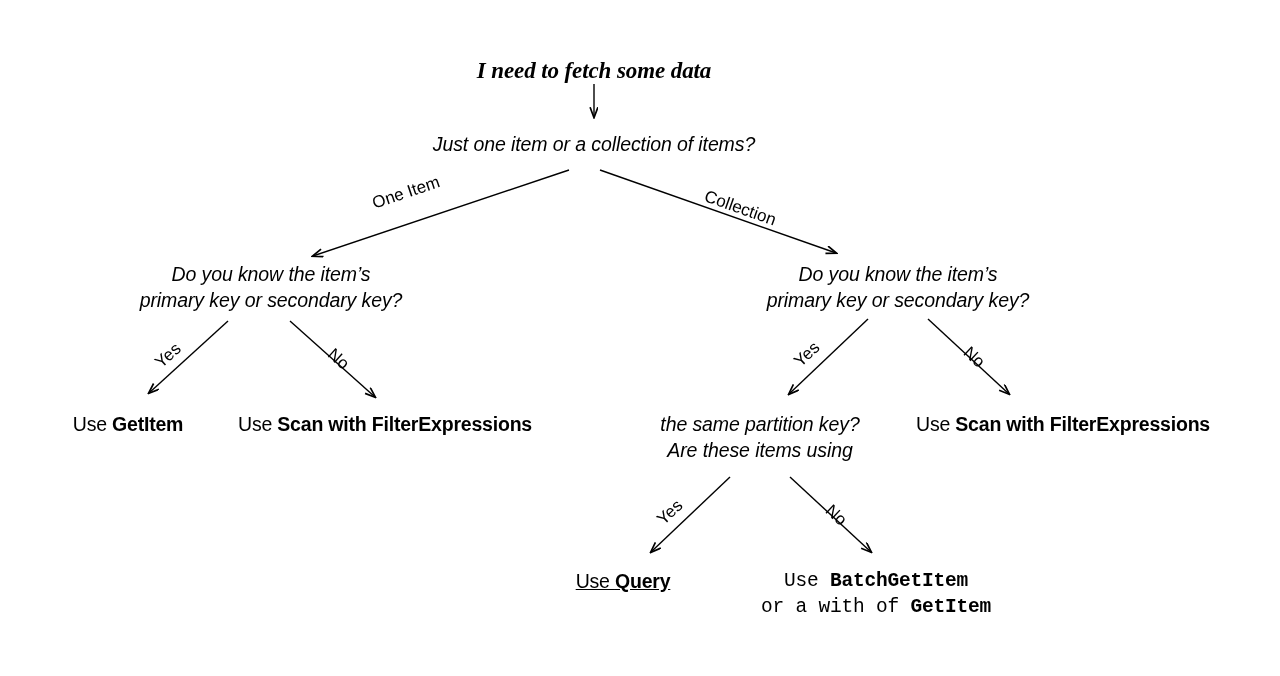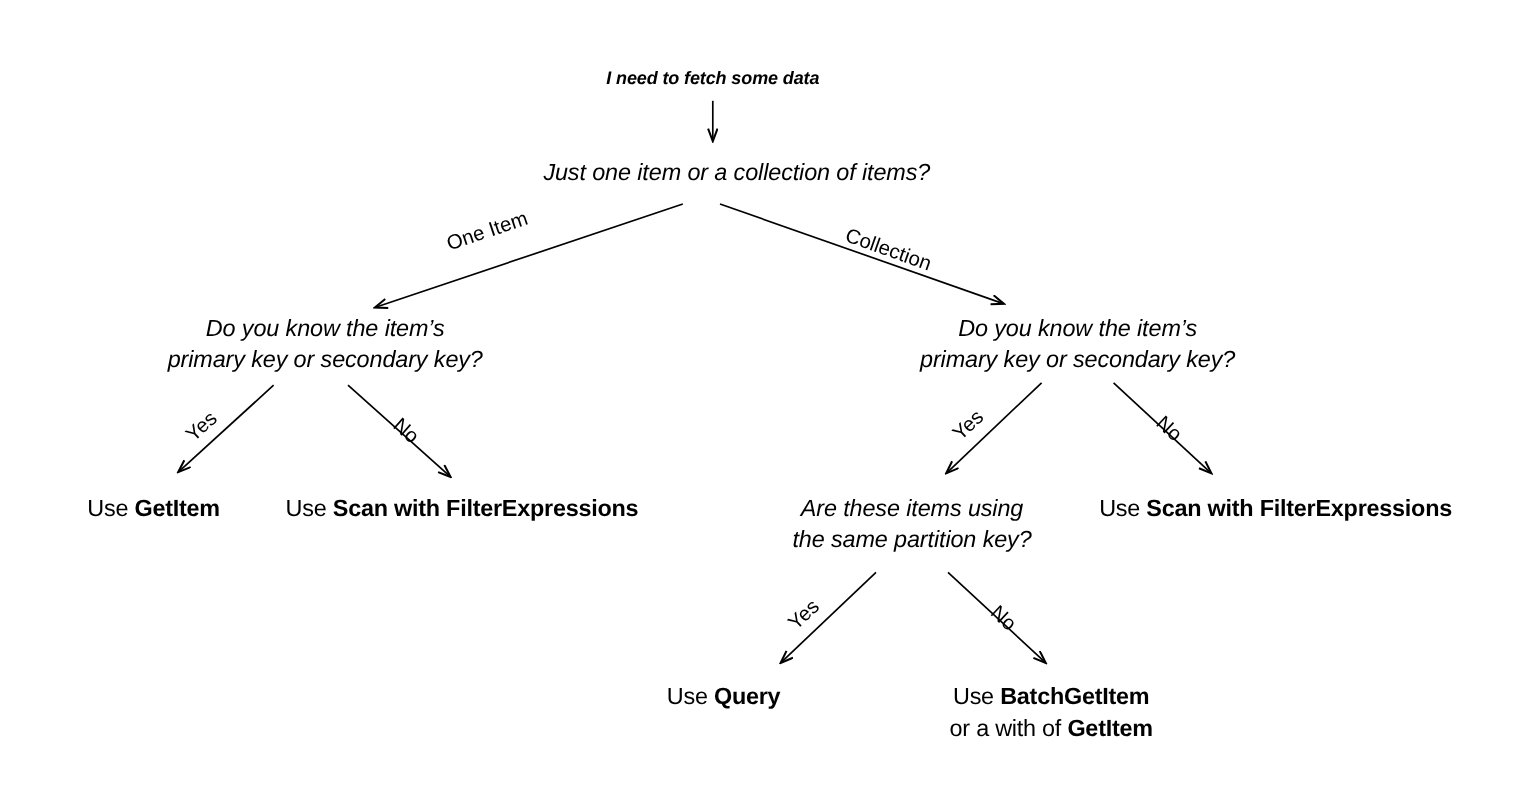--- a/index.html
+++ b/index.html
@@ -39,22 +39,23 @@
   }
   .q {
     font-style: italic;
     font-size: 19.5px;
     font-weight: 400;
     letter-spacing: -0.1px;
   }
   .root {
     font-style: italic;
     font-weight: bold;
-    font-size: 15px;
+    font-size: 23px;
     letter-spacing: -0.1px;
+    font-family: Liberation Serif, serif;
   }
   .leaf {
     font-size: 19.5px;
     font-weight: 400;
     letter-spacing: -0.2px;
   }
   .leaf b {
     font-weight: bold;
   }
   .edge-label {
@@ -87,21 +88,21 @@
       <line x1="928" y1="319" x2="1009" y2="394"></line>
       <line x1="730" y1="477" x2="651" y2="552"></line>
       <line x1="790" y1="477" x2="871" y2="552"></line>
     </g>
   </svg>
 
   <div class="node root" style="left:594px; top:56px;">
     <span class="line">I need to fetch some data</span>
   </div>
 
-  <div class="node q" style="left:614px; top:132px;">
+  <div class="node q" style="left:594px; top:132px;">
     <span class="line">Just one item or a collection of items?</span>
   </div>
 
   <div class="node q" style="left:271px; top:262px;">
     <span class="line">Do you know the item’s</span>
     <span class="line">primary key or secondary key?</span>
   </div>
 
   <div class="node q" style="left:898px; top:262px;">
     <span class="line">Do you know the item’s</span>
@@ -110,33 +111,33 @@
 
   <div class="node leaf" style="left:128px; top:412px;">
     <span class="line"><span>Use </span><b>GetItem</b></span>
   </div>
 
   <div class="node leaf" style="left:385px; top:412px;">
     <span class="line"><span>Use </span><b>Scan with FilterExpressions</b></span>
   </div>
 
   <div class="node q" style="left:760px; top:412px;">
+    <span class="line">the same partition key?</span>
     <span class="line">Are these items using</span>
-    <span class="line">the same partition key?</span>
   </div>
 
   <div class="node leaf" style="left:1063px; top:412px;">
     <span class="line"><span>Use </span><b>Scan with FilterExpressions</b></span>
   </div>
 
-  <div class="node leaf" style="left:603px; top:569px;">
+  <div class="node leaf" style="left:623px; top:569px;text-decoration:underline;">
     <span class="line"><span>Use </span><b>Query</b></span>
   </div>
 
-  <div class="node leaf" style="left:876px; top:569px;">
+  <div class="node leaf" style="left:876px; top:569px;font-family:Liberation Mono, monospace;">
     <span class="line"><span>Use </span><b>BatchGetItem</b></span>
     <span class="line"><span>or a with of </span><b>GetItem</b></span>
   </div>
 
   <div class="edge-label" style="left:373px; top:204px; transform: translate(0,-50%) rotate(-18.5deg);">One Item</div>
 
   <div class="edge-label" style="left:705px; top:196px; transform: translate(0,-50%) rotate(19.5deg);">Collection</div>
 
   <div class="edge-label" style="left:158px; top:365px; transform: translate(0,-50%) rotate(-42deg);">Yes</div>
 

